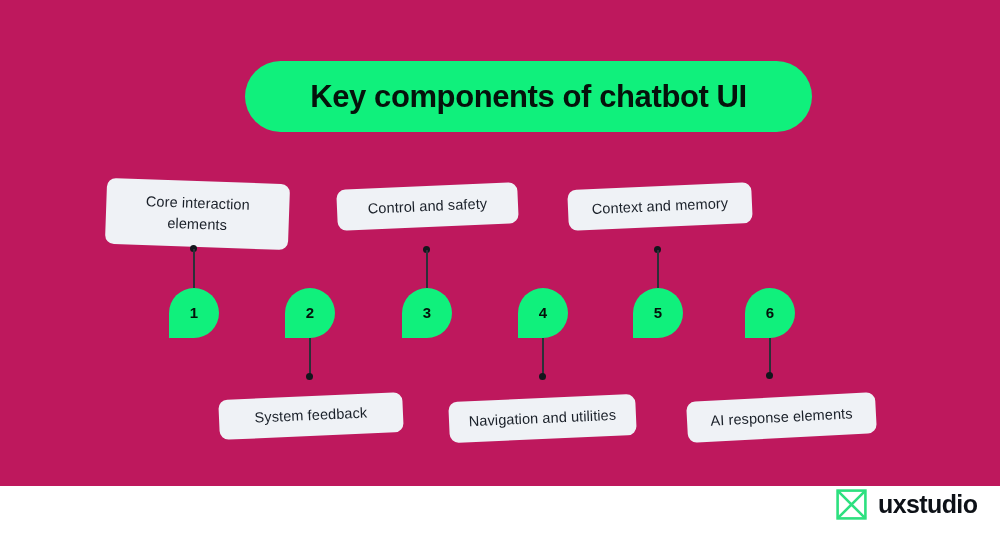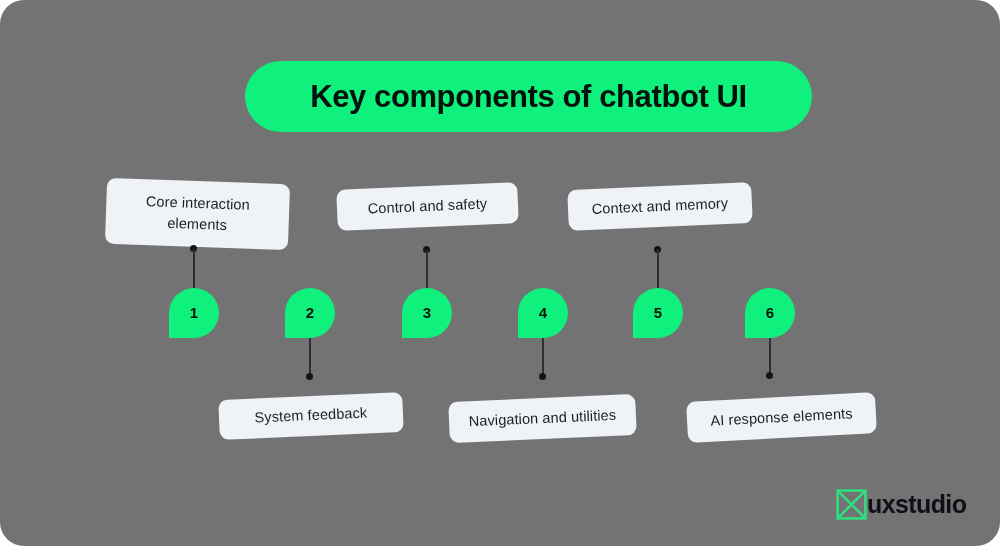--- a/index.html
+++ b/index.html
@@ -12,23 +12,22 @@
 
   body {
     font-family: "Liberation Sans", sans-serif;
     background: #ffffff;
     position: relative;
   }
 
   #canvas {
     position: relative;
     width: 1000px;
-    height: 546px;
-    background: #737373;
-    border-radius: 24px;
+    height: 486px;
+    background: #be185d;
   }
 
   
   .title-pill {
     position: absolute;
     left: 245px;
     top: 61px;
     width: 567px;
     height: 71px;
     background: #10F07C;
@@ -97,20 +96,21 @@
     top: -1px;
   }
 
   
   .logo {
     position: absolute;
     left: 836px;
     top: 489px;
     display: flex;
     align-items: center;
+    gap: 11px;
   }
   .logo-mark { display: block; }
   .logo-text {
     font-size: 25px;
     font-weight: 700;
     color: #0D1117;
     letter-spacing: -0.6px;
   }
 </style>
 </head>

